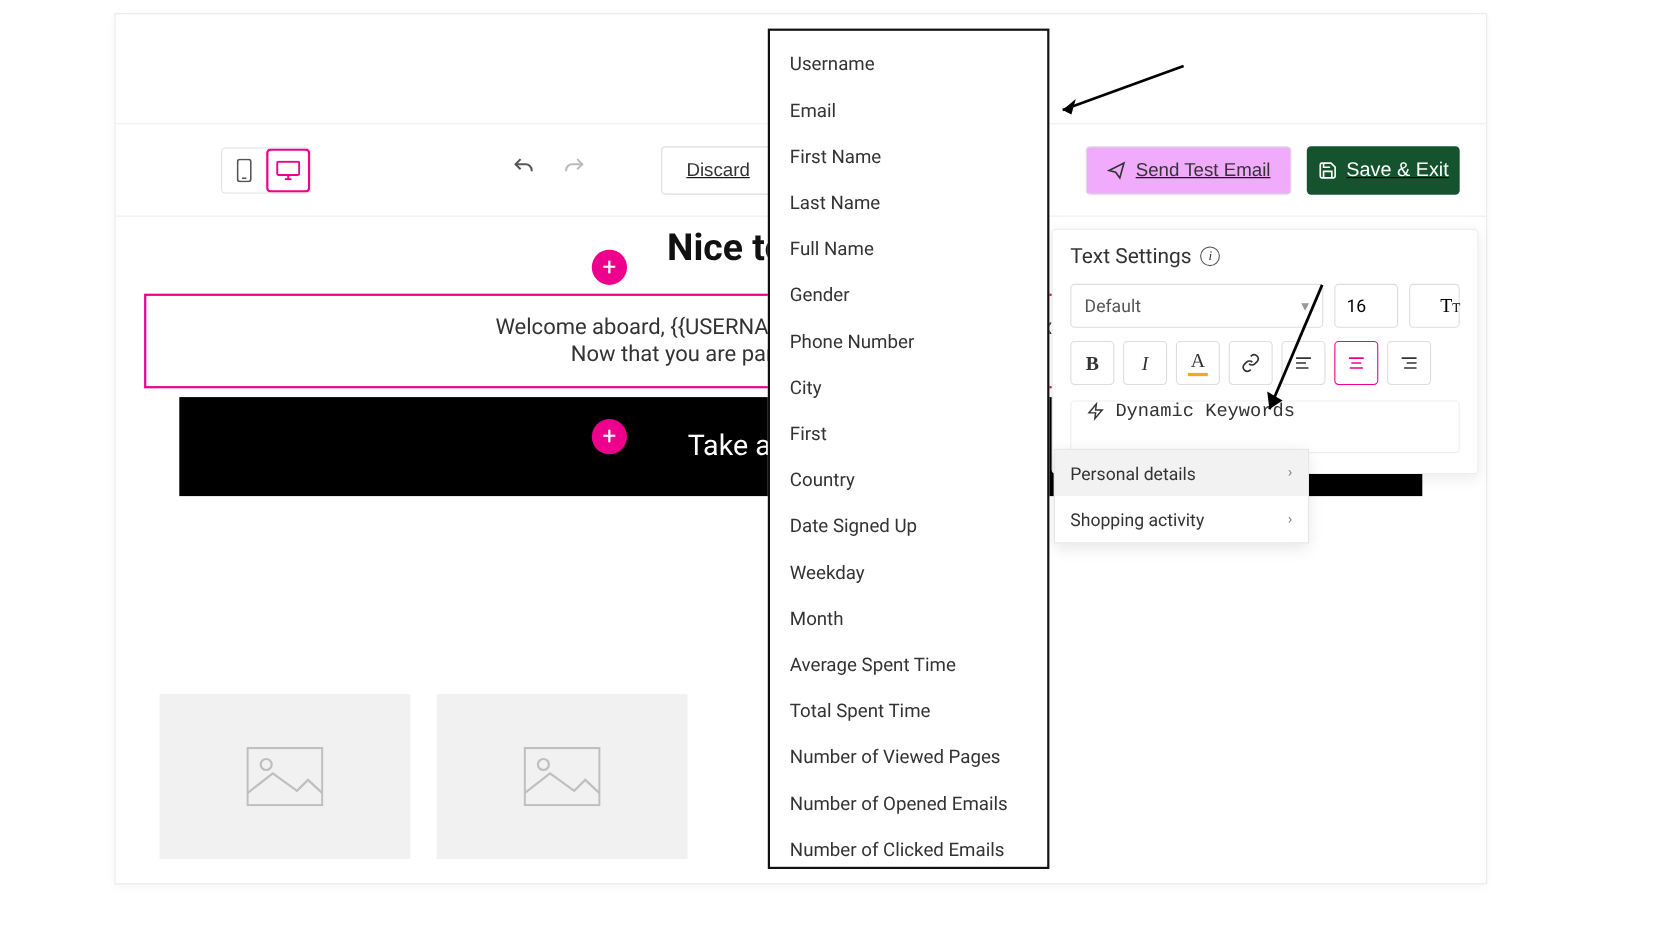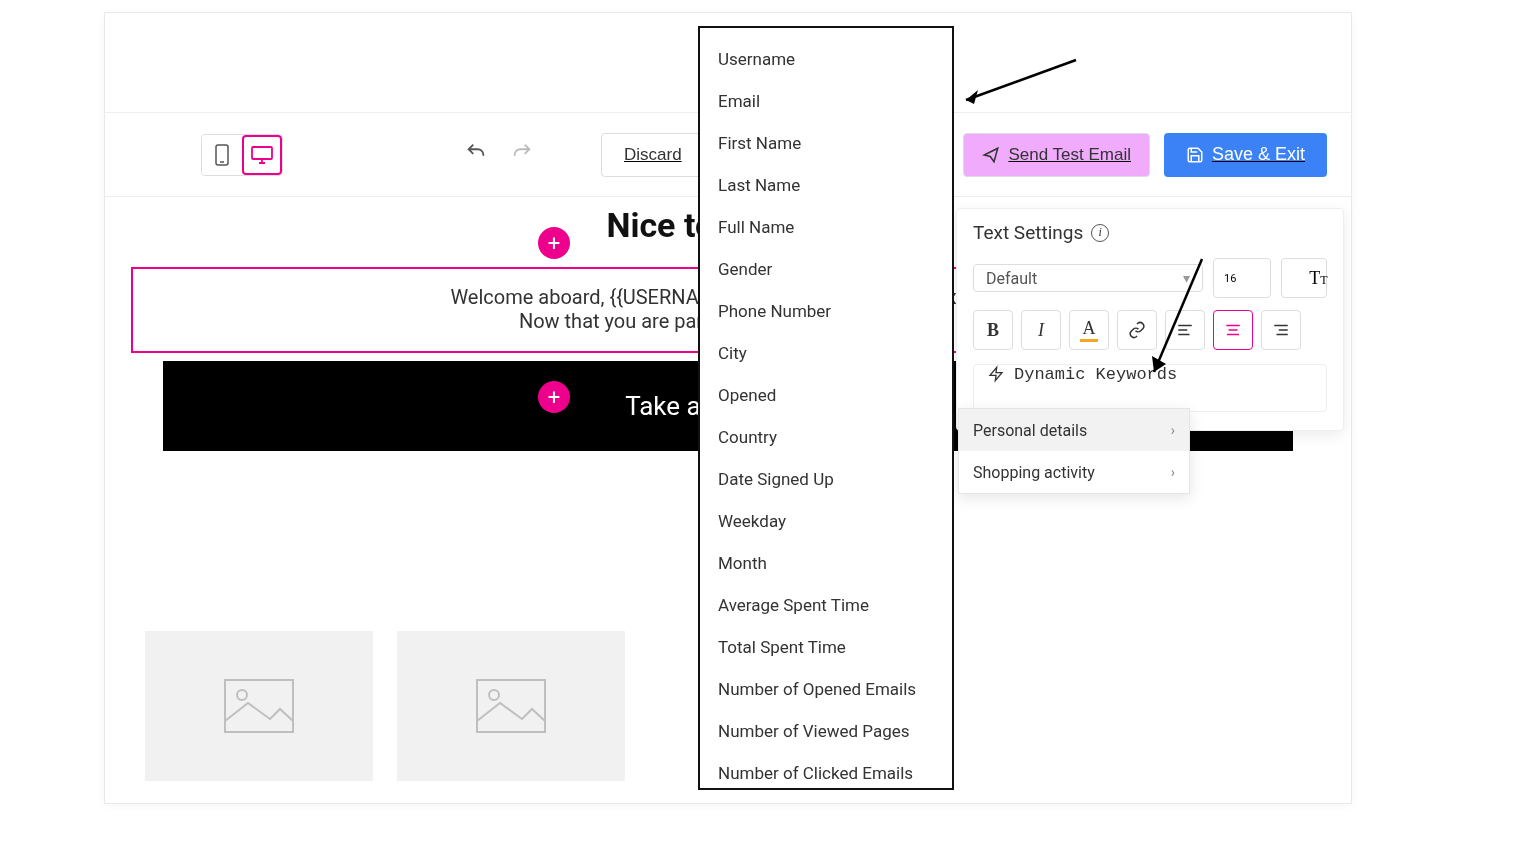--- a/index.html
+++ b/index.html
@@ -86,24 +86,24 @@
     background: #f0abfc;
     font-size: 17px;
     color: #333;
     display: flex;
     align-items: center;
     gap: 8px;
     cursor: pointer;
   }
   .save-exit-btn {
     height: 44px;
-    padding: 0 22px;
+    padding: 0 10px;
     border: none;
     border-radius: 4px;
-    background: #3b82f6;
+    background: #14532d;
     color: #fff;
     font-size: 18px;
     font-weight: 500;
     display: flex;
     align-items: center;
     gap: 8px;
     cursor: pointer;
   }
   .canvas {
     position: relative;
@@ -197,33 +197,33 @@
     font-family: Georgia, serif;
   }
   .settings-row {
     display: flex;
     gap: 10px;
     margin-bottom: 12px;
     align-items: center;
   }
   .select-box {
     flex: 1;
-    height: 28px;
+    height: 40px;
     border: 1px solid #ddd;
     border-radius: 4px;
     display: flex;
     align-items: center;
     justify-content: space-between;
     padding: 0 12px;
     font-size: 16px;
     color: #555;
     cursor: pointer;
   }
   .select-box .chev { color: #999; font-size: 14px; }
-  .num-box { width: 58px; height: 40px; border: 1px solid #ddd; border-radius: 4px; display: flex; align-items: center; padding-left: 10px; font-size: 11px; }
+  .num-box { width: 58px; height: 40px; border: 1px solid #ddd; border-radius: 4px; display: flex; align-items: center; padding-left: 10px; font-size: 16px; }
   .tt-box { width: 46px; height: 40px; border: 1px solid #ddd; border-radius: 4px; display: flex; align-items: center; justify-content: center; cursor: pointer; padding-left: 29px; }
   .format-row { display: flex; gap: 8px; margin-bottom: 14px; }
   .fbtn {
     width: 40px;
     height: 40px;
     border: 1px solid #ddd;
     border-radius: 4px;
     background: #fff;
     display: flex;
     align-items: center;
@@ -498,45 +498,45 @@
   <div class="kw-item">
       <span>Gender</span>
     </div>
   <div class="kw-item">
       <span>Phone Number</span>
     </div>
   <div class="kw-item">
       <span>City</span>
     </div>
   <div class="kw-item">
-      <span>Opened</span>
+      <span>First</span>
     </div>
   <div class="kw-item">
       <span>Country</span>
     </div>
   <div class="kw-item">
       <span>Date Signed Up</span>
     </div>
   <div class="kw-item">
       <span>Weekday</span>
     </div>
   <div class="kw-item">
       <span>Month</span>
     </div>
   <div class="kw-item">
       <span>Average Spent Time</span>
     </div>
   <div class="kw-item">
       <span>Total Spent Time</span>
     </div>
   <div class="kw-item">
+      <span>Number of Viewed Pages</span>
+    </div>
+  <div class="kw-item">
       <span>Number of Opened Emails</span>
-    </div>
-  <div class="kw-item">
-      <span>Number of Viewed Pages</span>
     </div>
   <div class="kw-item">
       <span>Number of Clicked Emails</span>
     </div>
 </div>
 
 <svg class="arrow-svg" style="left:956px; top:50px;" width="130" height="60" viewBox="0 0 130 60">
   <line x1="120" y1="10" x2="10" y2="50" stroke="#000" stroke-width="2.5"></line>
   <polygon points="10,50 22,40 18,54" fill="#000"></polygon>
 </svg>

